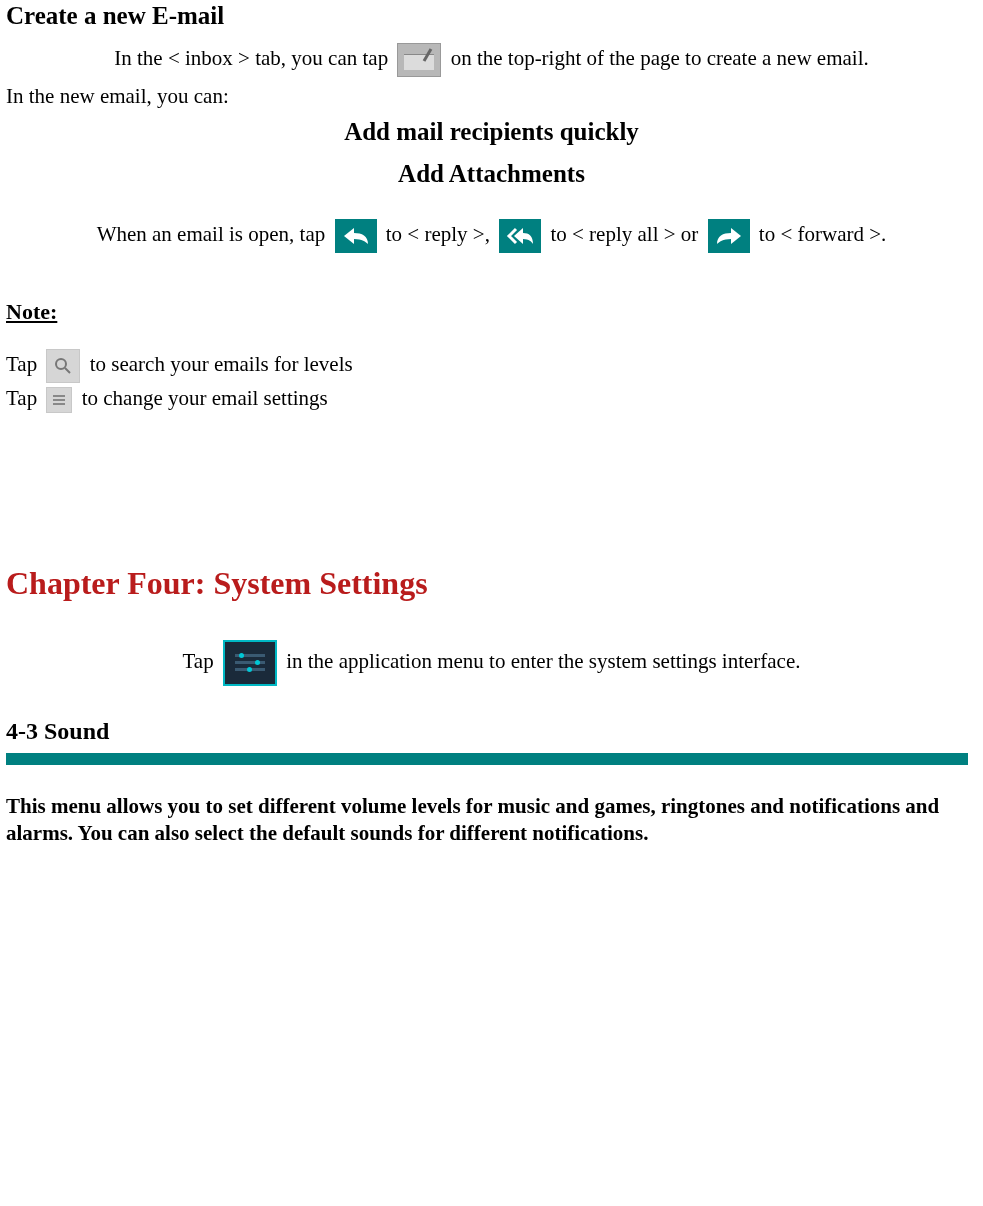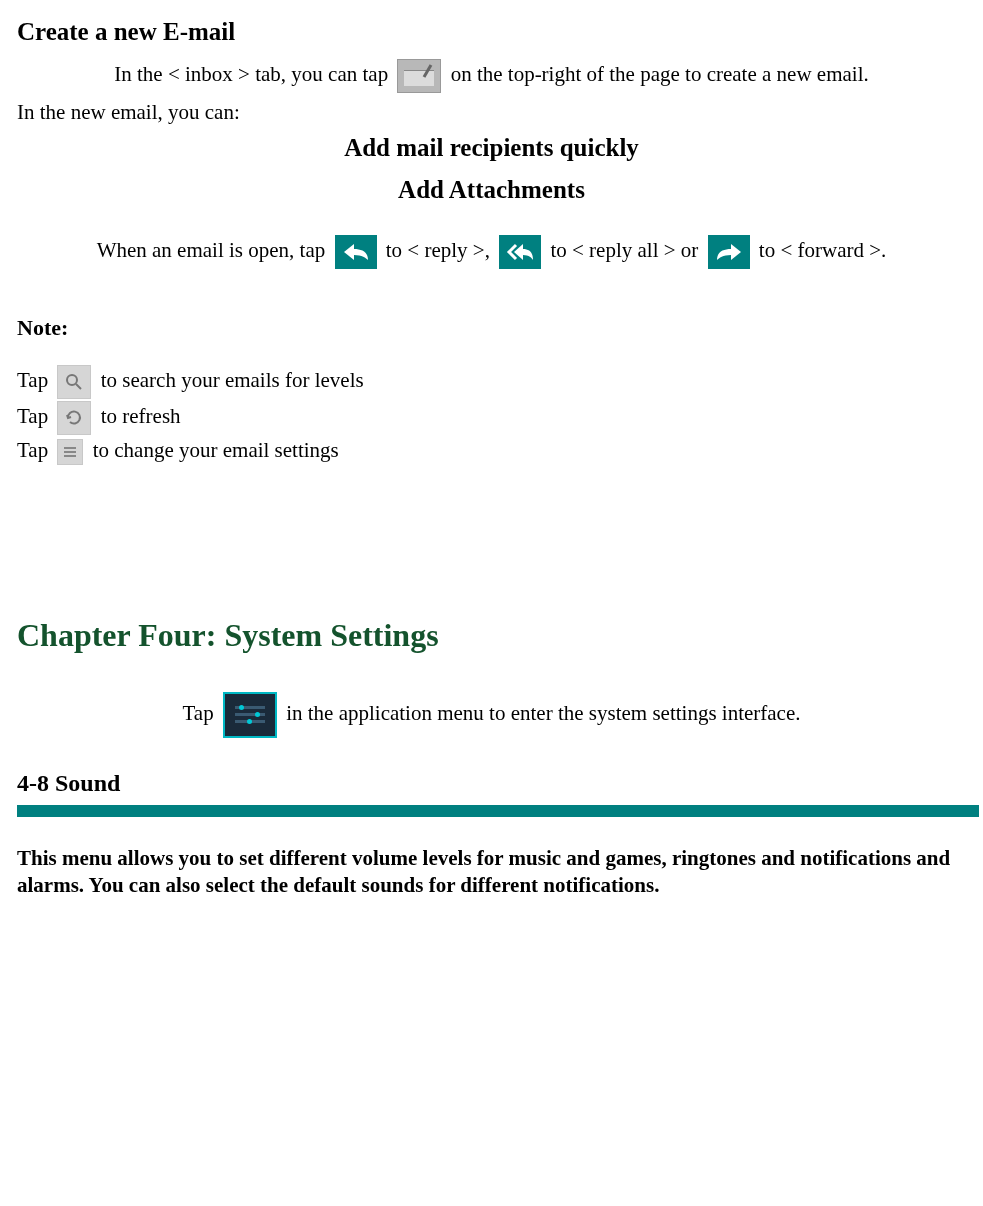--- a/index.html
+++ b/index.html
@@ -5,22 +5,21 @@
   body {
     margin: 0;
     padding: 0;
     font-family: "Times New Roman", Times, serif;
     font-size: 21px;
     color: #000;
     width: 983px;
     line-height: 1.3;
   }
   .content {
-    padding: 0 17px;
-    margin-top: 16px;
+    padding: 0 6px;
   }
   h2.section-heading {
     font-size: 25px;
     font-weight: bold;
     margin: 4px 0 10px 0;
   }
   h2.section-heading.tight-top {
     margin-top: 0;
   }
   p {
@@ -32,26 +31,27 @@
     line-height: 1.5;
     text-align: center;
   }
   .space-above {
     margin-top: 55px;
     text-align: center;
   }
   .note-heading {
     font-size: 22px;
     font-weight: bold;
+    text-decoration: underline;
     margin-top: 45px;
     margin-bottom: 22px;
     display: block;
   }
   .chapter-heading {
-    color: #14532d;
+    color: #b91c1c;
     font-size: 32px;
     font-weight: bold;
     margin-top: 150px;
     margin-bottom: 35px;
   }
   .sub-heading {
     font-size: 24px;
     font-weight: bold;
     margin-top: 30px;
     margin-bottom: 6px;
@@ -197,30 +197,20 @@
     <span>Tap </span>
     <span class="icon-box icon-gray-sm">
       <svg width="20" height="20" viewBox="0 0 20 20">
           <circle cx="8" cy="8" r="5" fill="none" stroke="#777" stroke-width="2"></circle>
           <line x1="12" y1="12" x2="17" y2="17" stroke="#777" stroke-width="2"></line>
         </svg>
     </span>
     <span> to search your emails for levels</span>
   </span>
 
-  <span class="note-line">
-    <span>Tap </span>
-    <span class="icon-box icon-gray-sm">
-      <svg width="20" height="20" viewBox="0 0 20 20">
-          <path d="M4 10 A6 6 0 1 1 6 14" fill="none" stroke="#777" stroke-width="2"></path>
-          <path d="M3 7 L4 10 L7 9" fill="none" stroke="#777" stroke-width="2"></path>
-        </svg>
-    </span>
-    <span> to refresh</span>
-  </span>
 
   <span class="note-line">
     <span>Tap </span>
     <span class="icon-box icon-gray-xs">
       <svg width="14" height="14" viewBox="0 0 14 14">
           <rect x="1" y="2" width="12" height="2" fill="#888"></rect>
           <rect x="1" y="6" width="12" height="2" fill="#888"></rect>
           <rect x="1" y="10" width="12" height="2" fill="#888"></rect>
         </svg>
     </span>
@@ -240,18 +230,18 @@
             <div class="slider-dot" style="left:20px;"></div>
           </div>
         <div class="slider-row">
             <div class="slider-dot" style="left:12px;"></div>
           </div>
       </span>
     </span>
     <span> in the application menu to enter the system settings interface.</span>
   </span>
 
-  <div class="sub-heading">4-8 Sound</div>
+  <div class="sub-heading">4-3 Sound</div>
   <div class="teal-bar"></div>
 
   <p style="margin-top:0;font-weight:bold;">This menu allows you to set different volume levels for music and games, ringtones and notifications and alarms.    You can also select the default sounds for different notifications.</p>
 
 </div>
 
 </body></html>

